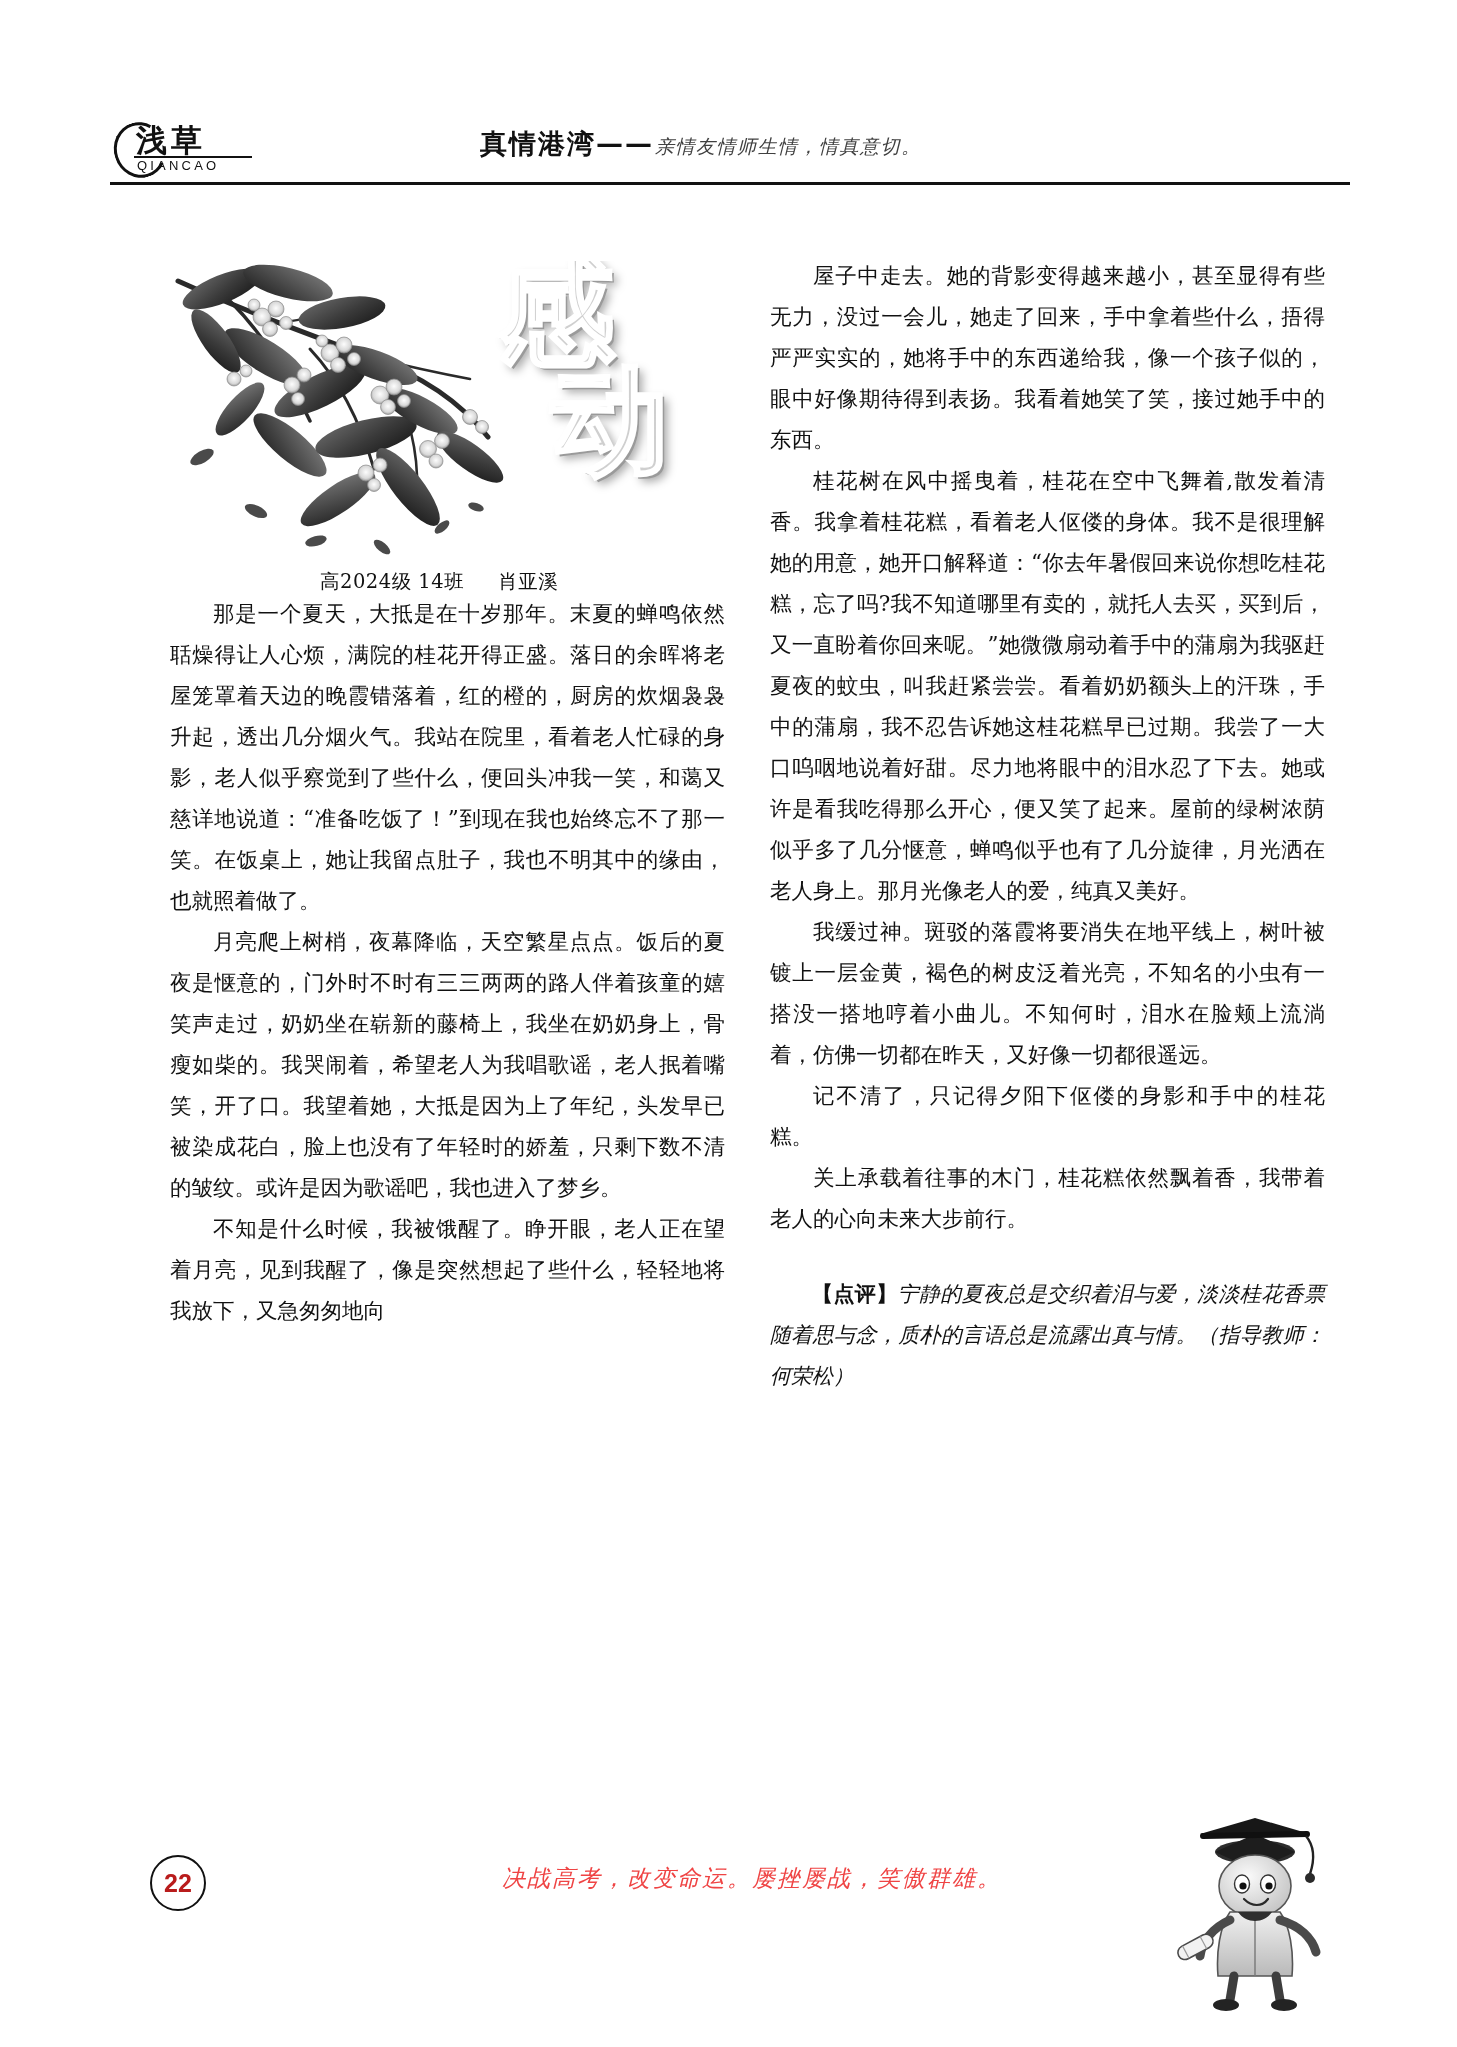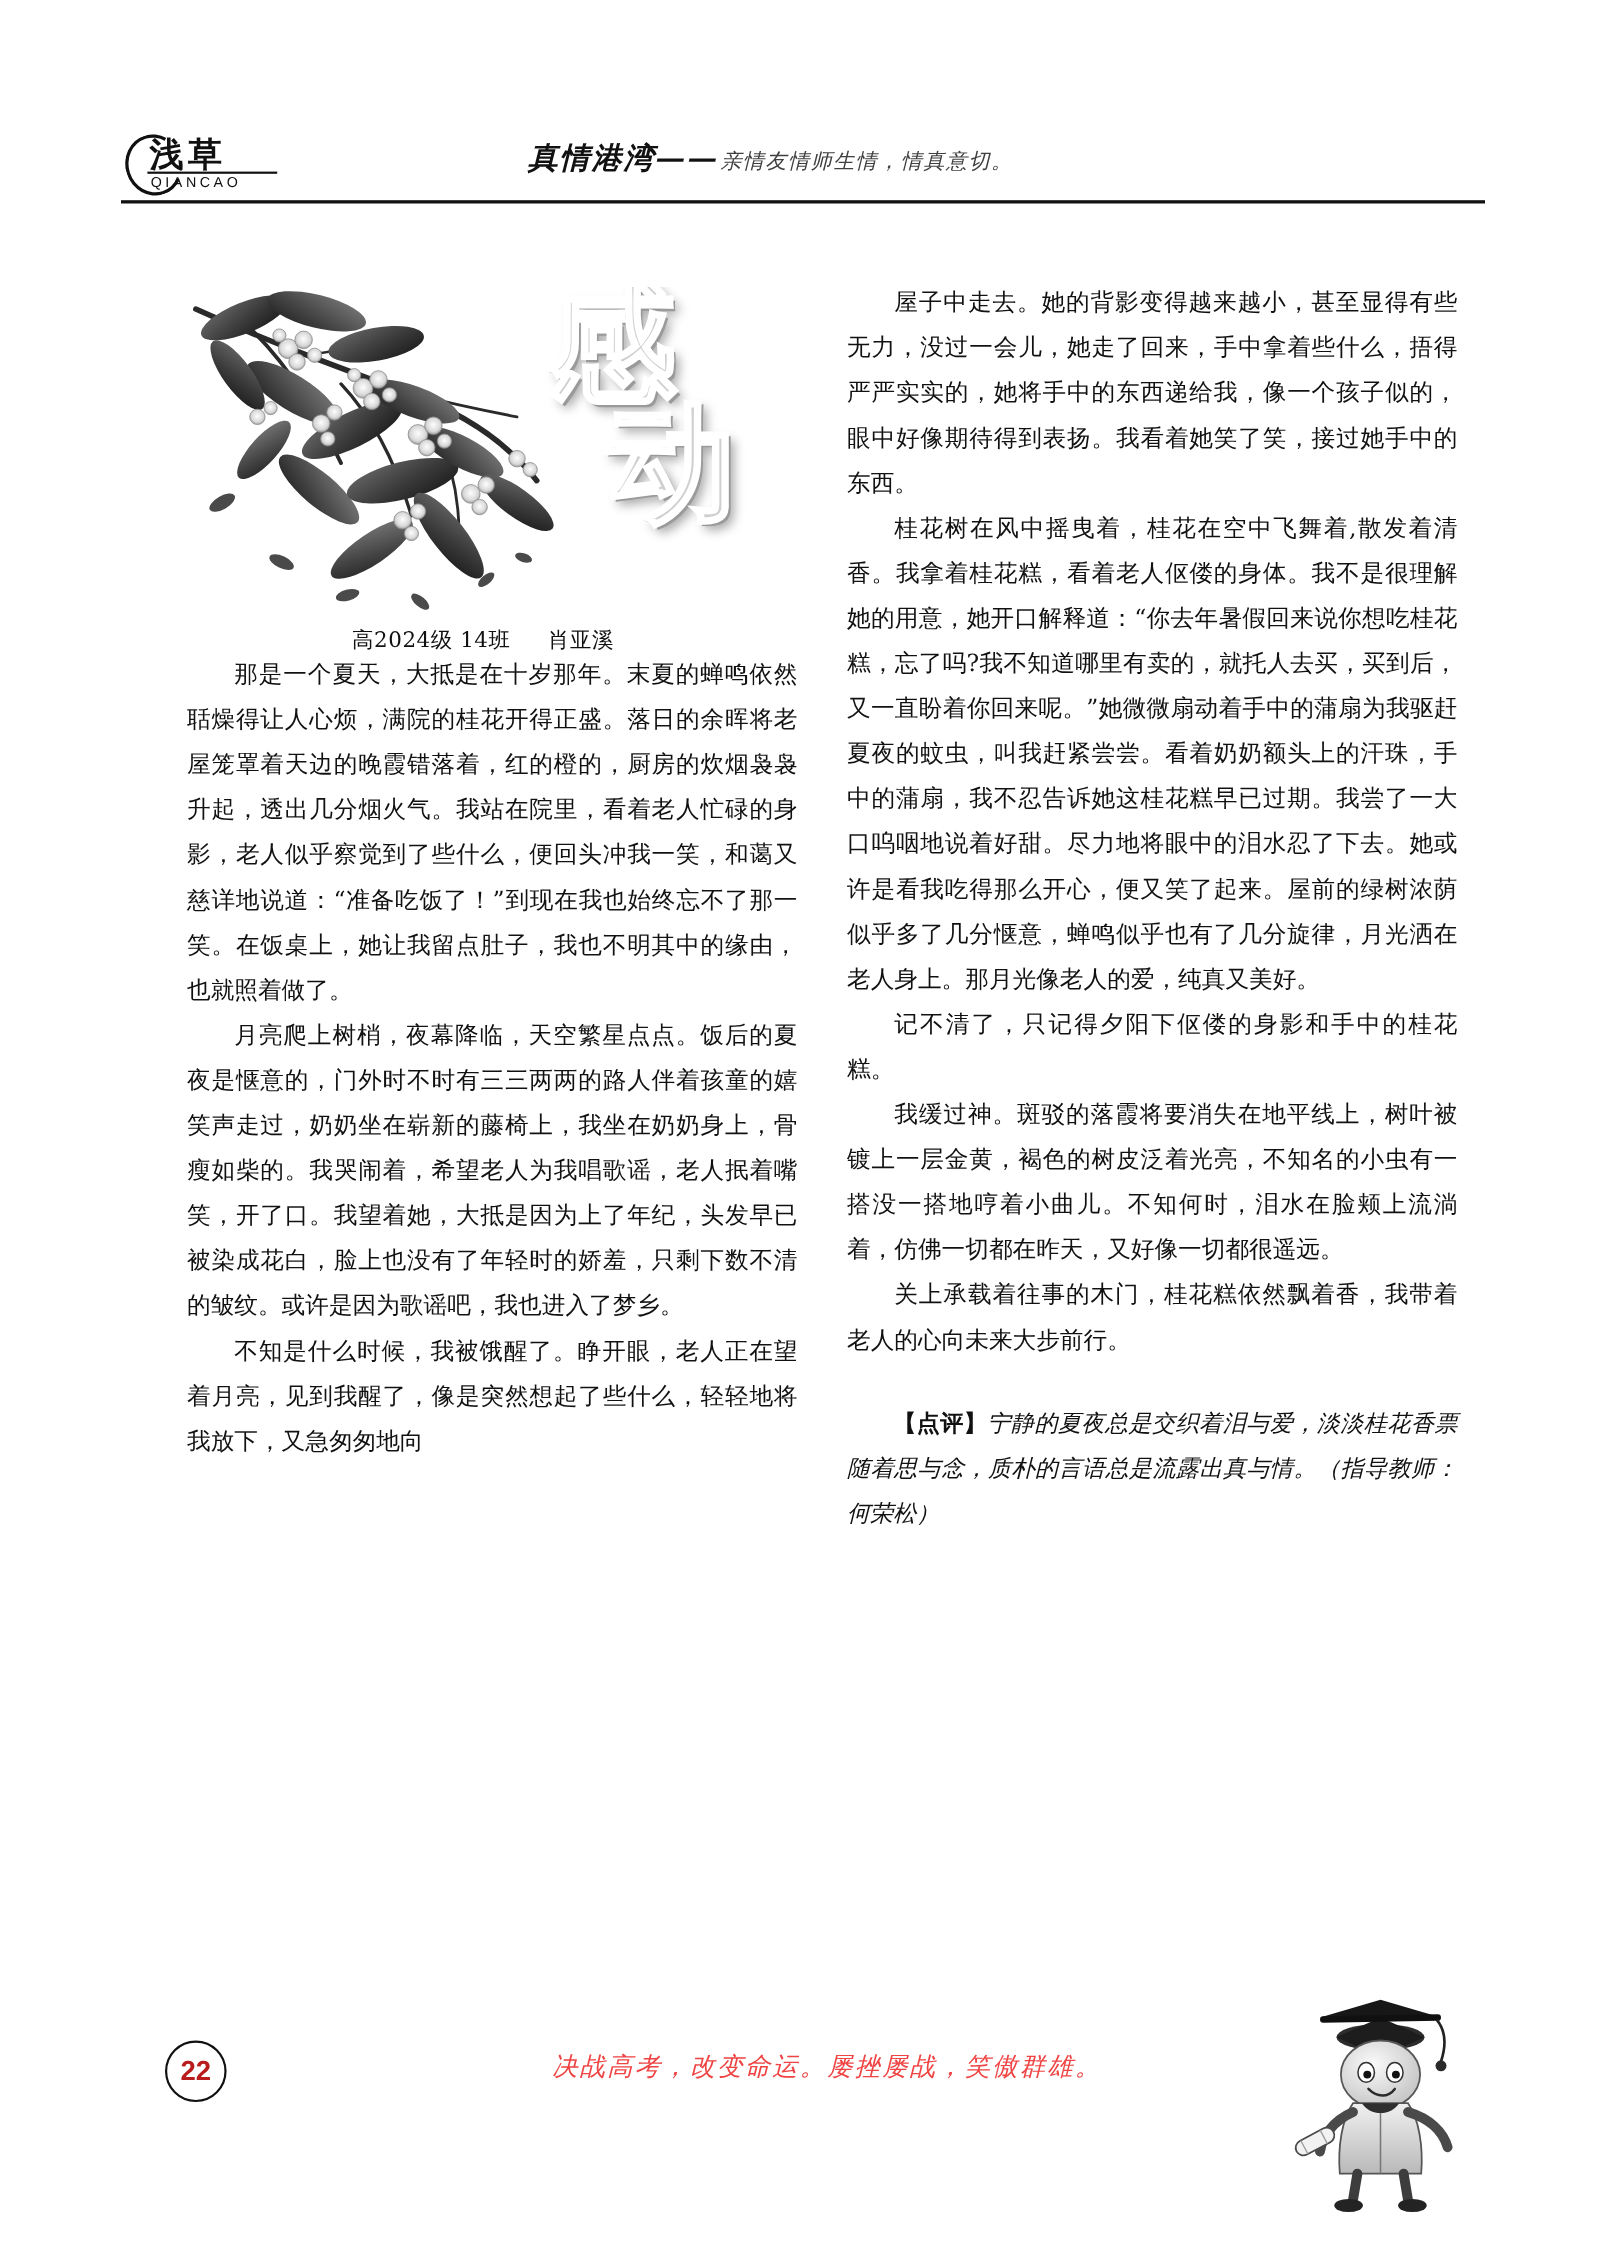--- a/index.html
+++ b/index.html
@@ -81,21 +81,20 @@
   }
 
   .header-title {
     position: absolute;
     left: 370px;
     top: 6px;
     font-size: 27px;
     font-weight: bold;
     letter-spacing: 2px;
     color: #111;
-    font-style: italic;
   }
   .header-sub {
     position: absolute;
     left: 545px;
     top: 14px;
     font-size: 19px;
     letter-spacing: 1.5px;
     color: #404040;
     font-style: italic;
   }
@@ -353,22 +352,22 @@
     </div>
 
     <p>那是一个夏天，大抵是在十岁那年。末夏的蝉鸣依然聒燥得让人心烦，满院的桂花开得正盛。落日的余晖将老屋笼罩着天边的晚霞错落着，红的橙的，厨房的炊烟袅袅升起，透出几分烟火气。我站在院里，看着老人忙碌的身影，老人似乎察觉到了些什么，便回头冲我一笑，和蔼又慈详地说道：“准备吃饭了！”到现在我也始终忘不了那一笑。在饭桌上，她让我留点肚子，我也不明其中的缘由，也就照着做了。</p>
     <p>月亮爬上树梢，夜幕降临，天空繁星点点。饭后的夏夜是惬意的，门外时不时有三三两两的路人伴着孩童的嬉笑声走过，奶奶坐在崭新的藤椅上，我坐在奶奶身上，骨瘦如柴的。我哭闹着，希望老人为我唱歌谣，老人抿着嘴笑，开了口。我望着她，大抵是因为上了年纪，头发早已被染成花白，脸上也没有了年轻时的娇羞，只剩下数不清的皱纹。或许是因为歌谣吧，我也进入了梦乡。</p>
     <p>不知是什么时候，我被饿醒了。睁开眼，老人正在望着月亮，见到我醒了，像是突然想起了些什么，轻轻地将我放下，又急匆匆地向</p>
   </div>
 
   <div class="col col-right">
     <p>屋子中走去。她的背影变得越来越小，甚至显得有些无力，没过一会儿，她走了回来，手中拿着些什么，捂得严严实实的，她将手中的东西递给我，像一个孩子似的，眼中好像期待得到表扬。我看着她笑了笑，接过她手中的东西。</p>
     <p>桂花树在风中摇曳着，桂花在空中飞舞着,散发着清香。我拿着桂花糕，看着老人伛偻的身体。我不是很理解她的用意，她开口解释道：“你去年暑假回来说你想吃桂花糕，忘了吗?我不知道哪里有卖的，就托人去买，买到后，又一直盼着你回来呢。”她微微扇动着手中的蒲扇为我驱赶夏夜的蚊虫，叫我赶紧尝尝。看着奶奶额头上的汗珠，手中的蒲扇，我不忍告诉她这桂花糕早已过期。我尝了一大口呜咽地说着好甜。尽力地将眼中的泪水忍了下去。她或许是看我吃得那么开心，便又笑了起来。屋前的绿树浓荫似乎多了几分惬意，蝉鸣似乎也有了几分旋律，月光洒在老人身上。那月光像老人的爱，纯真又美好。</p>
+    <p>我缓过神。斑驳的落霞将要消失在地平线上，树叶被镀上一层金黄，褐色的树皮泛着光亮，不知名的小虫有一搭没一搭地哼着小曲儿。不知何时，泪水在脸颊上流淌着，仿佛一切都在昨天，又好像一切都很遥远。</p>
     <p>记不清了，只记得夕阳下伛偻的身影和手中的桂花糕。</p>
-    <p>我缓过神。斑驳的落霞将要消失在地平线上，树叶被镀上一层金黄，褐色的树皮泛着光亮，不知名的小虫有一搭没一搭地哼着小曲儿。不知何时，泪水在脸颊上流淌着，仿佛一切都在昨天，又好像一切都很遥远。</p>
     <p>关上承载着往事的木门，桂花糕依然飘着香，我带着老人的心向未来大步前行。</p>
 
     <div class="comment">
       <b>【点评】</b><span>宁静的夏夜总是交织着泪与爱，淡淡桂花香票随着思与念，质朴的言语总是流露出真与情。（指导教师：何荣松）</span>
     </div>
   </div>
 
   <div class="footer">
     <div class="page-num">22</div>
     <div class="footer-slogan">决战高考，改变命运。屡挫屡战，笑傲群雄。</div>

